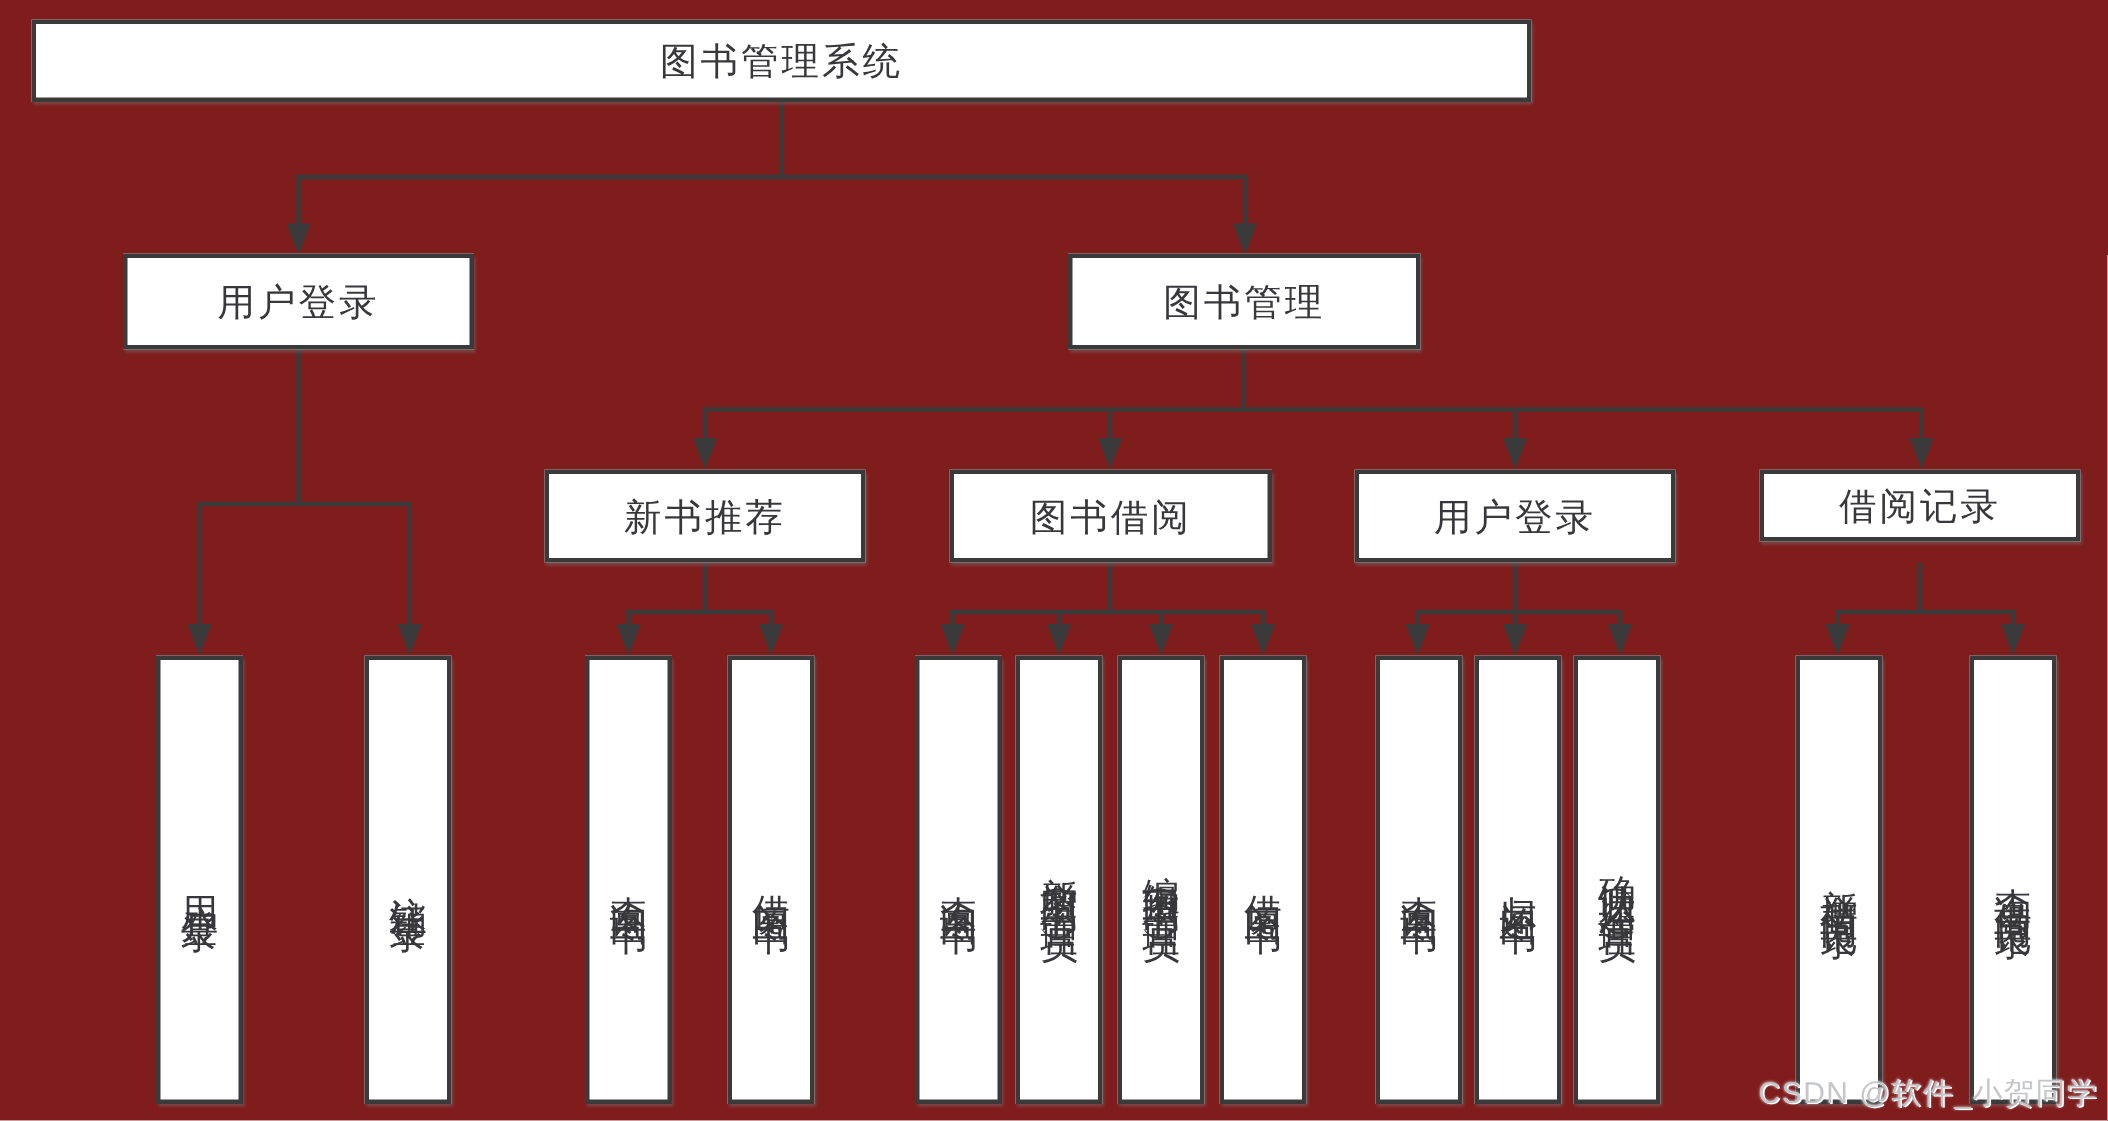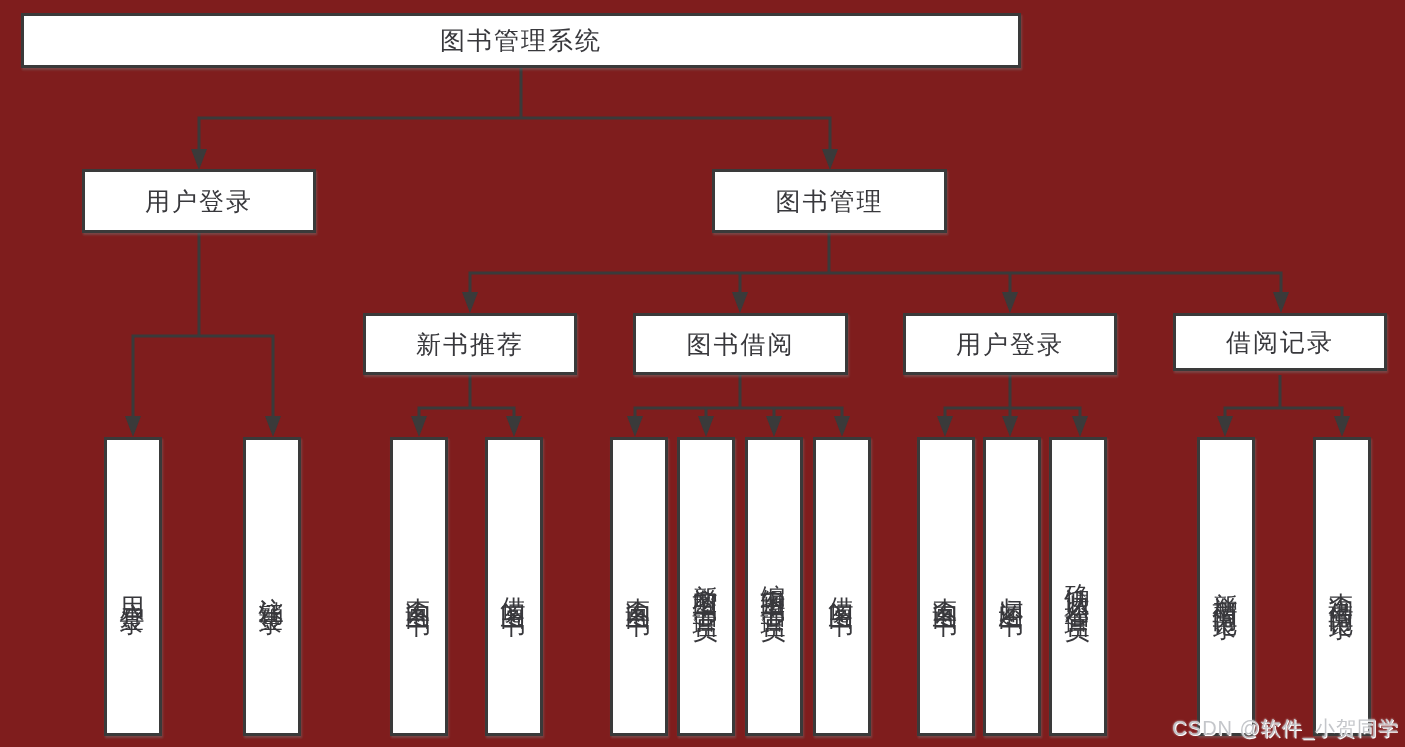--- a/index.html
+++ b/index.html
@@ -91,21 +91,21 @@
   </svg>
 
   <div class="hbox" style="left:21px;top:13px;width:1000px;height:55px;">图书管理系统</div>
 
   <div class="hbox" style="left:82px;top:169px;width:234px;height:64px;">用户登录</div>
   <div class="hbox" style="left:712px;top:169px;width:235px;height:64px;">图书管理</div>
 
   <div class="hbox" style="left:363px;top:313px;width:214px;height:62px;">新书推荐</div>
   <div class="hbox" style="left:633px;top:313px;width:215px;height:62px;">图书借阅</div>
   <div class="hbox" style="left:903px;top:313px;width:214px;height:62px;">用户登录</div>
-  <div class="hbox" style="left:1173px;top:313px;width:214px;height:58px;">借阅记录</div>
+  <div class="hbox" style="left:1173px;top:313px;width:214px;height:48px;">借阅记录</div>
 
   <div class="vbox" style="left:104px;">用户登录</div>
   <div class="vbox" style="left:243px;">注销登录</div>
 
   <div class="vbox" style="left:390px;">查询图书</div>
   <div class="vbox" style="left:485px;">借阅图书</div>
 
   <div class="vbox" style="left:610px;">查询图书</div>
   <div class="vbox" style="left:677px;">新增图书（管理员）</div>
   <div class="vbox" style="left:745px;">编辑图书（管理员）</div>

